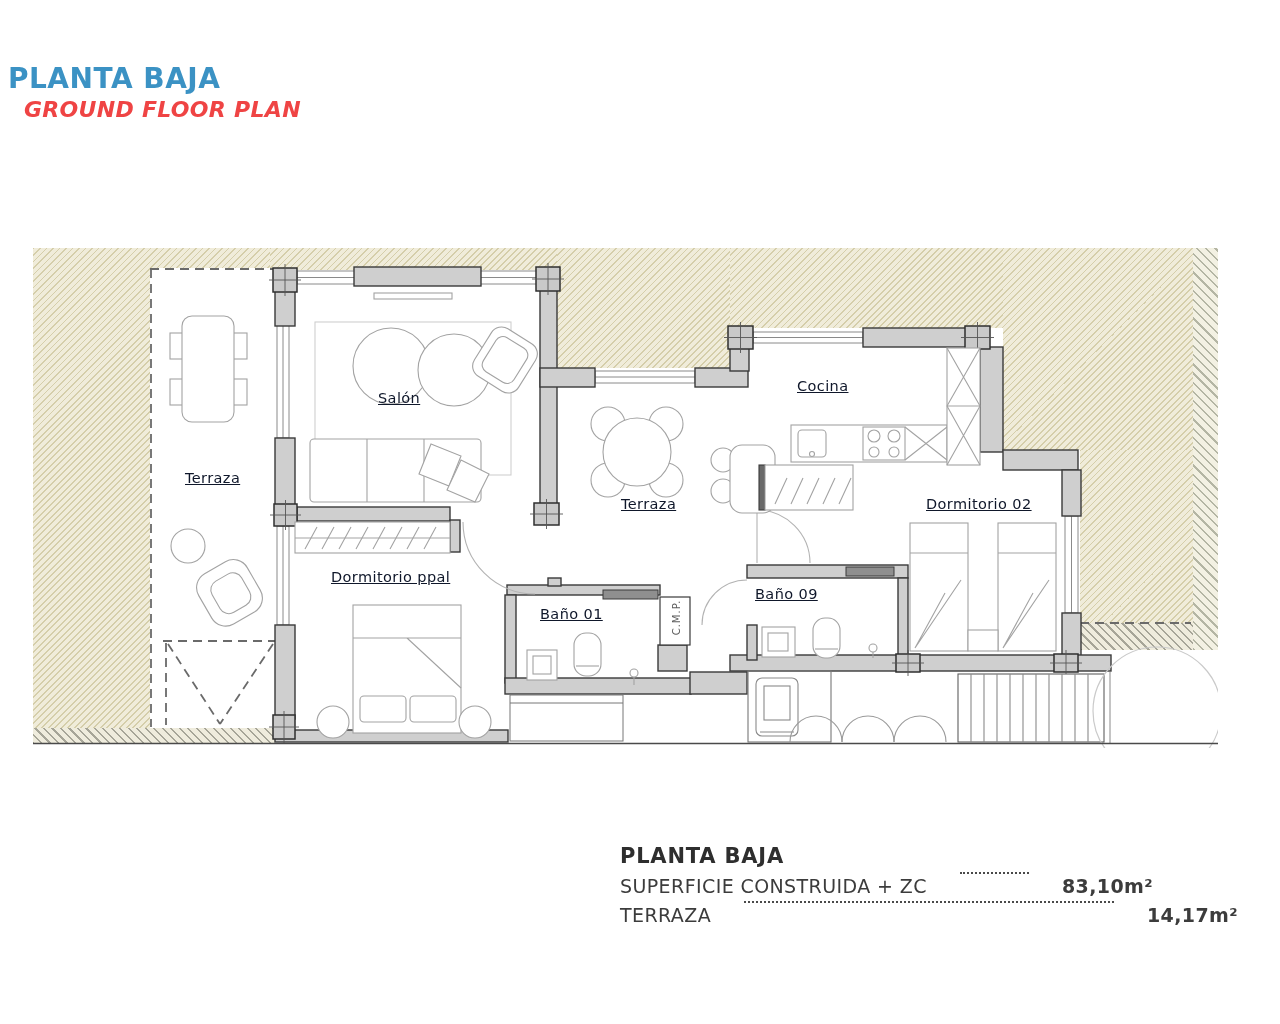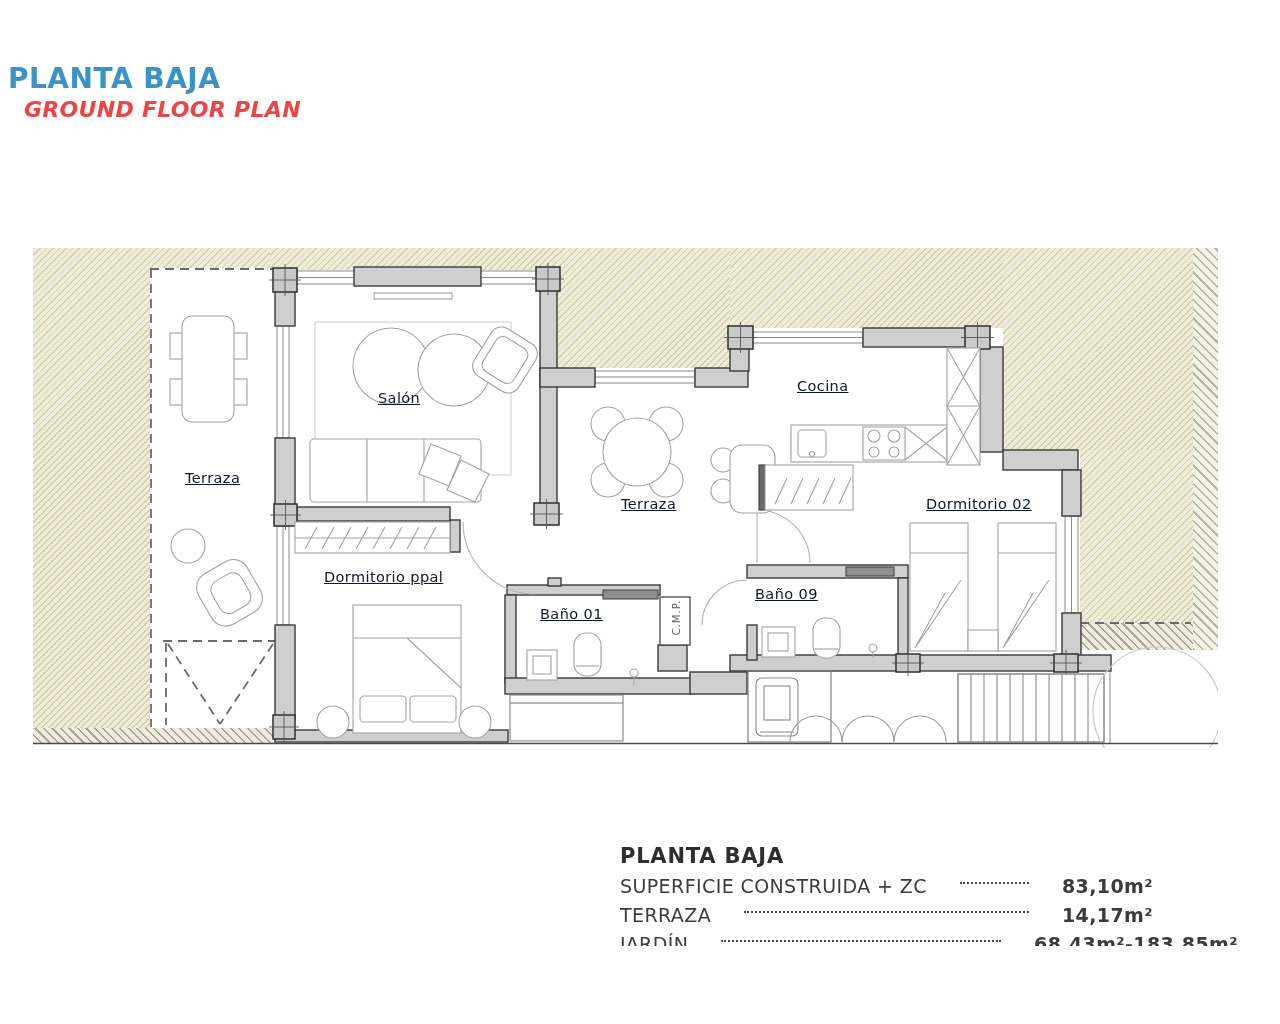--- a/index.html
+++ b/index.html
@@ -14,21 +14,21 @@
   .g,.gd,.gs{position:absolute;}
   .g{background:#f0ecda;background-image:repeating-linear-gradient(135deg,rgba(186,176,122,.5) 0 1.3px,transparent 1.3px 4.6px);}
   .gd{background:#f3f1e3;background-image:repeating-linear-gradient(45deg,rgba(128,133,112,.55) 0 1.6px,transparent 1.6px 6.5px);}
   .gs{background:#efecdd;background-image:repeating-linear-gradient(45deg,rgba(118,118,106,.6) 0 1.5px,transparent 1.5px 6px);}
   .plan svg{position:absolute;left:0;top:0;}
   .rlabel{position:absolute;font-size:14.5px;color:#0f172a;letter-spacing:.4px;white-space:nowrap;text-decoration:underline;}
   .cmp{position:absolute;left:626px;top:364px;font-size:10px;color:#5c5c5c;transform:rotate(-90deg);transform-origin:center;letter-spacing:1px;}
   
   .summary{position:absolute;left:620px;top:844px;width:618px;color:#2e2e2e;}
   .summary .stitle{font-size:21px;font-weight:bold;letter-spacing:.8px;margin-bottom:6px;}
-  .srow{display:flex;align-items:center;font-size:19px;letter-spacing:.4px;margin-top:7px;width:533px;color:#3c3c3c;gap:32px;}
+  .srow{display:flex;align-items:flex-start;font-size:19px;letter-spacing:.4px;margin-top:7px;width:533px;color:#3c3c3c;gap:32px;}
   .srow:last-child{width:618px;}
   .srow .lead{flex:1;border-bottom:2.4px dotted #4a4a4a;margin:0 1px;transform:translateY(-3px);min-width:20px;}
   .srow .val{white-space:nowrap;font-weight:bold;}
 </style>
 </head>
 <body>
 
 <div class="canvas">
 
   <div class="hdr">
@@ -267,38 +267,33 @@
       </g>
 
       <line x1="0" y1="495.5" x2="1185" y2="495.5" stroke="#4a4a4a" stroke-width="1.6"></line>
     </svg>
 
     <span class="rlabel" style="left:152px;top:222px;">Terraza</span>
     <span class="rlabel" style="left:345px;top:142px;">Salón</span>
     <span class="rlabel" style="left:588px;top:248px;">Terraza</span>
     <span class="rlabel" style="left:764px;top:130px;">Cocina</span>
     <span class="rlabel" style="left:893px;top:248px;">Dormitorio 02</span>
-    <span class="rlabel" style="left:291px;top:321px;">Dormitorio ppal</span>
+    <span class="rlabel" style="left:298px;top:321px;">Dormitorio ppal</span>
     <span class="rlabel" style="left:507px;top:358px;">Baño 01</span>
     <span class="rlabel" style="left:722px;top:338px;">Baño 09</span>
     <span class="cmp">C.M.P.</span>
   </div>
 
   <div class="summary">
     <div class="stitle">PLANTA BAJA</div>
     <div class="srow">
       <span>SUPERFICIE CONSTRUIDA + ZC</span>
       <span class="lead"></span>
       <span class="val">83,10m²</span>
     </div>
     <div class="srow">
       <span>TERRAZA</span>
       <span class="lead"></span>
       <span class="val">14,17m²</span>
     </div>
-    <div class="srow">
-      <span>JARDÍN</span>
-      <span class="lead"></span>
-      <span class="val">68,43m²-183,85m²</span>
-    </div>
   </div>
 
 </div>
 
 </body></html>

